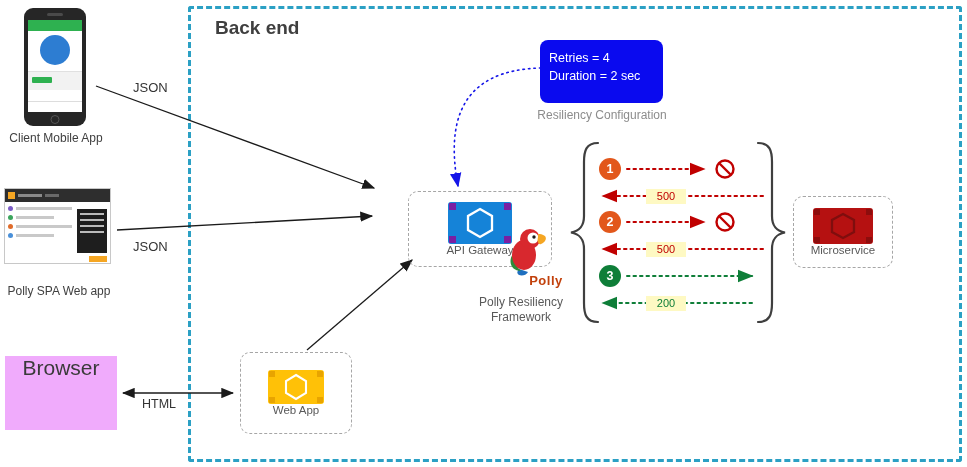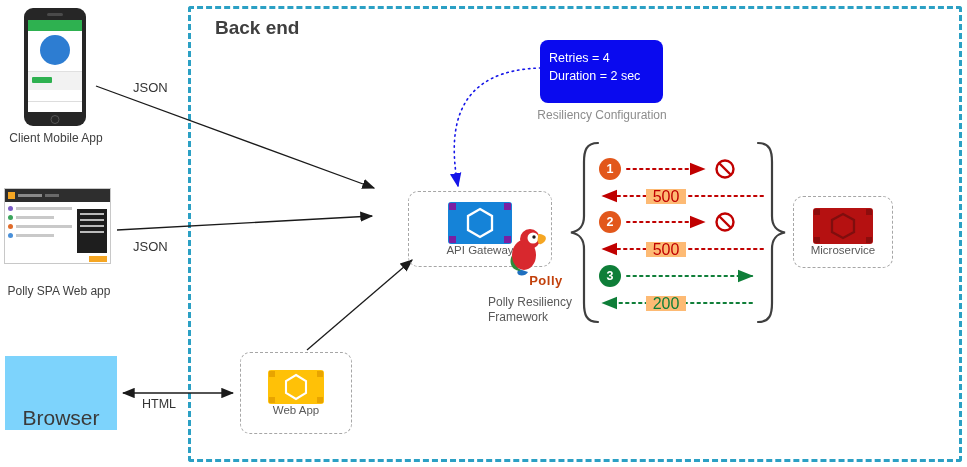--- a/index.html
+++ b/index.html
@@ -43,50 +43,50 @@
   .spa-body{position:relative;height:61px;}
   .spa-row{display:flex;align-items:center;gap:3px;margin:4px 0 0 3px;}
   .spa-dot{width:5px;height:5px;border-radius:50%;}
   .spa-line{height:3px;background:#C9C9C9;width:56px;}
   .spa-line.short{width:38px;}
   .spa-panel{position:absolute;right:3px;top:3px;width:30px;height:44px;background:#1E1E1E;}
   .spa-panel span{display:block;height:2px;background:#BBB;margin:4px 3px 0 3px;}
   .spa-cta{position:absolute;right:3px;top:50px;width:18px;height:6px;background:#F5A623;}
 
   
-  .browser{position:absolute;left:5px;top:356px;width:112px;height:74px;background:#7dd3fc;
-           display:flex;align-items:flex-end;justify-content:center;font-size:21px;color:#3A3A3A;}
+  .browser{position:absolute;left:5px;top:356px;width:112px;height:74px;background:#f0abfc;
+           display:flex;align-items:flex-start;justify-content:center;font-size:21px;color:#3A3A3A;}
 
   
   .node{position:absolute;border:1.6px dashed #A6A6A6;border-radius:10px;
         display:flex;flex-direction:column;align-items:center;justify-content:center;}
   .node-label{font-size:11.5px;color:#595959;}
   #apigw{left:408px;top:191px;width:142px;height:74px;}
   #webapp{left:240px;top:352px;width:110px;height:80px;}
   #micro{left:793px;top:196px;width:98px;height:70px;}
 
   
   .config{position:absolute;left:540px;top:40px;width:123px;height:63px;background:#0A0AEF;border-radius:8px;
           color:#fff;font-size:12.5px;line-height:18px;padding:9px 0 0 9px;box-sizing:border-box;}
   .config-caption{position:absolute;left:533px;top:108px;width:138px;text-align:center;font-size:12px;color:#8C8C8C;}
 
   
   .polly-svg{position:absolute;left:503px;top:226px;}
   .polly-word{position:absolute;left:516px;top:273px;width:60px;text-align:center;
               font-size:13px;font-weight:700;color:#c2410c;letter-spacing:.5px;}
-  .polly-caption{position:absolute;left:488px;top:295px;width:122px;text-align:left;
+  .polly-caption{position:absolute;left:460px;top:295px;width:122px;text-align:center;
                  font-size:12px;color:#595959;line-height:15px;}
 
   
   .attempt{position:absolute;width:22px;height:22px;border-radius:50%;color:#fff;font-size:12.5px;font-weight:700;
            display:flex;align-items:center;justify-content:center;}
   .a1{left:599px;top:158px;background:#E2571B;}
   .a2{left:599px;top:211px;background:#E2571B;}
   .a3{left:599px;top:265px;background:#0E7E38;}
-  .resp{position:absolute;width:40px;text-align:center;font-size:16px;background:#fdba74;line-height:15px;}
+  .resp{position:absolute;width:40px;text-align:center;font-size:11px;background:#fef9c3;line-height:15px;}
   .r1{left:646px;top:189px;color:#C00000;}
   .r2{left:646px;top:242px;color:#C00000;}
   .r3{left:646px;top:296px;color:#0E7E38;}
 </style>
 </head>
 <body>
 
 <div class="canvas">
 
   <div class="backend">

